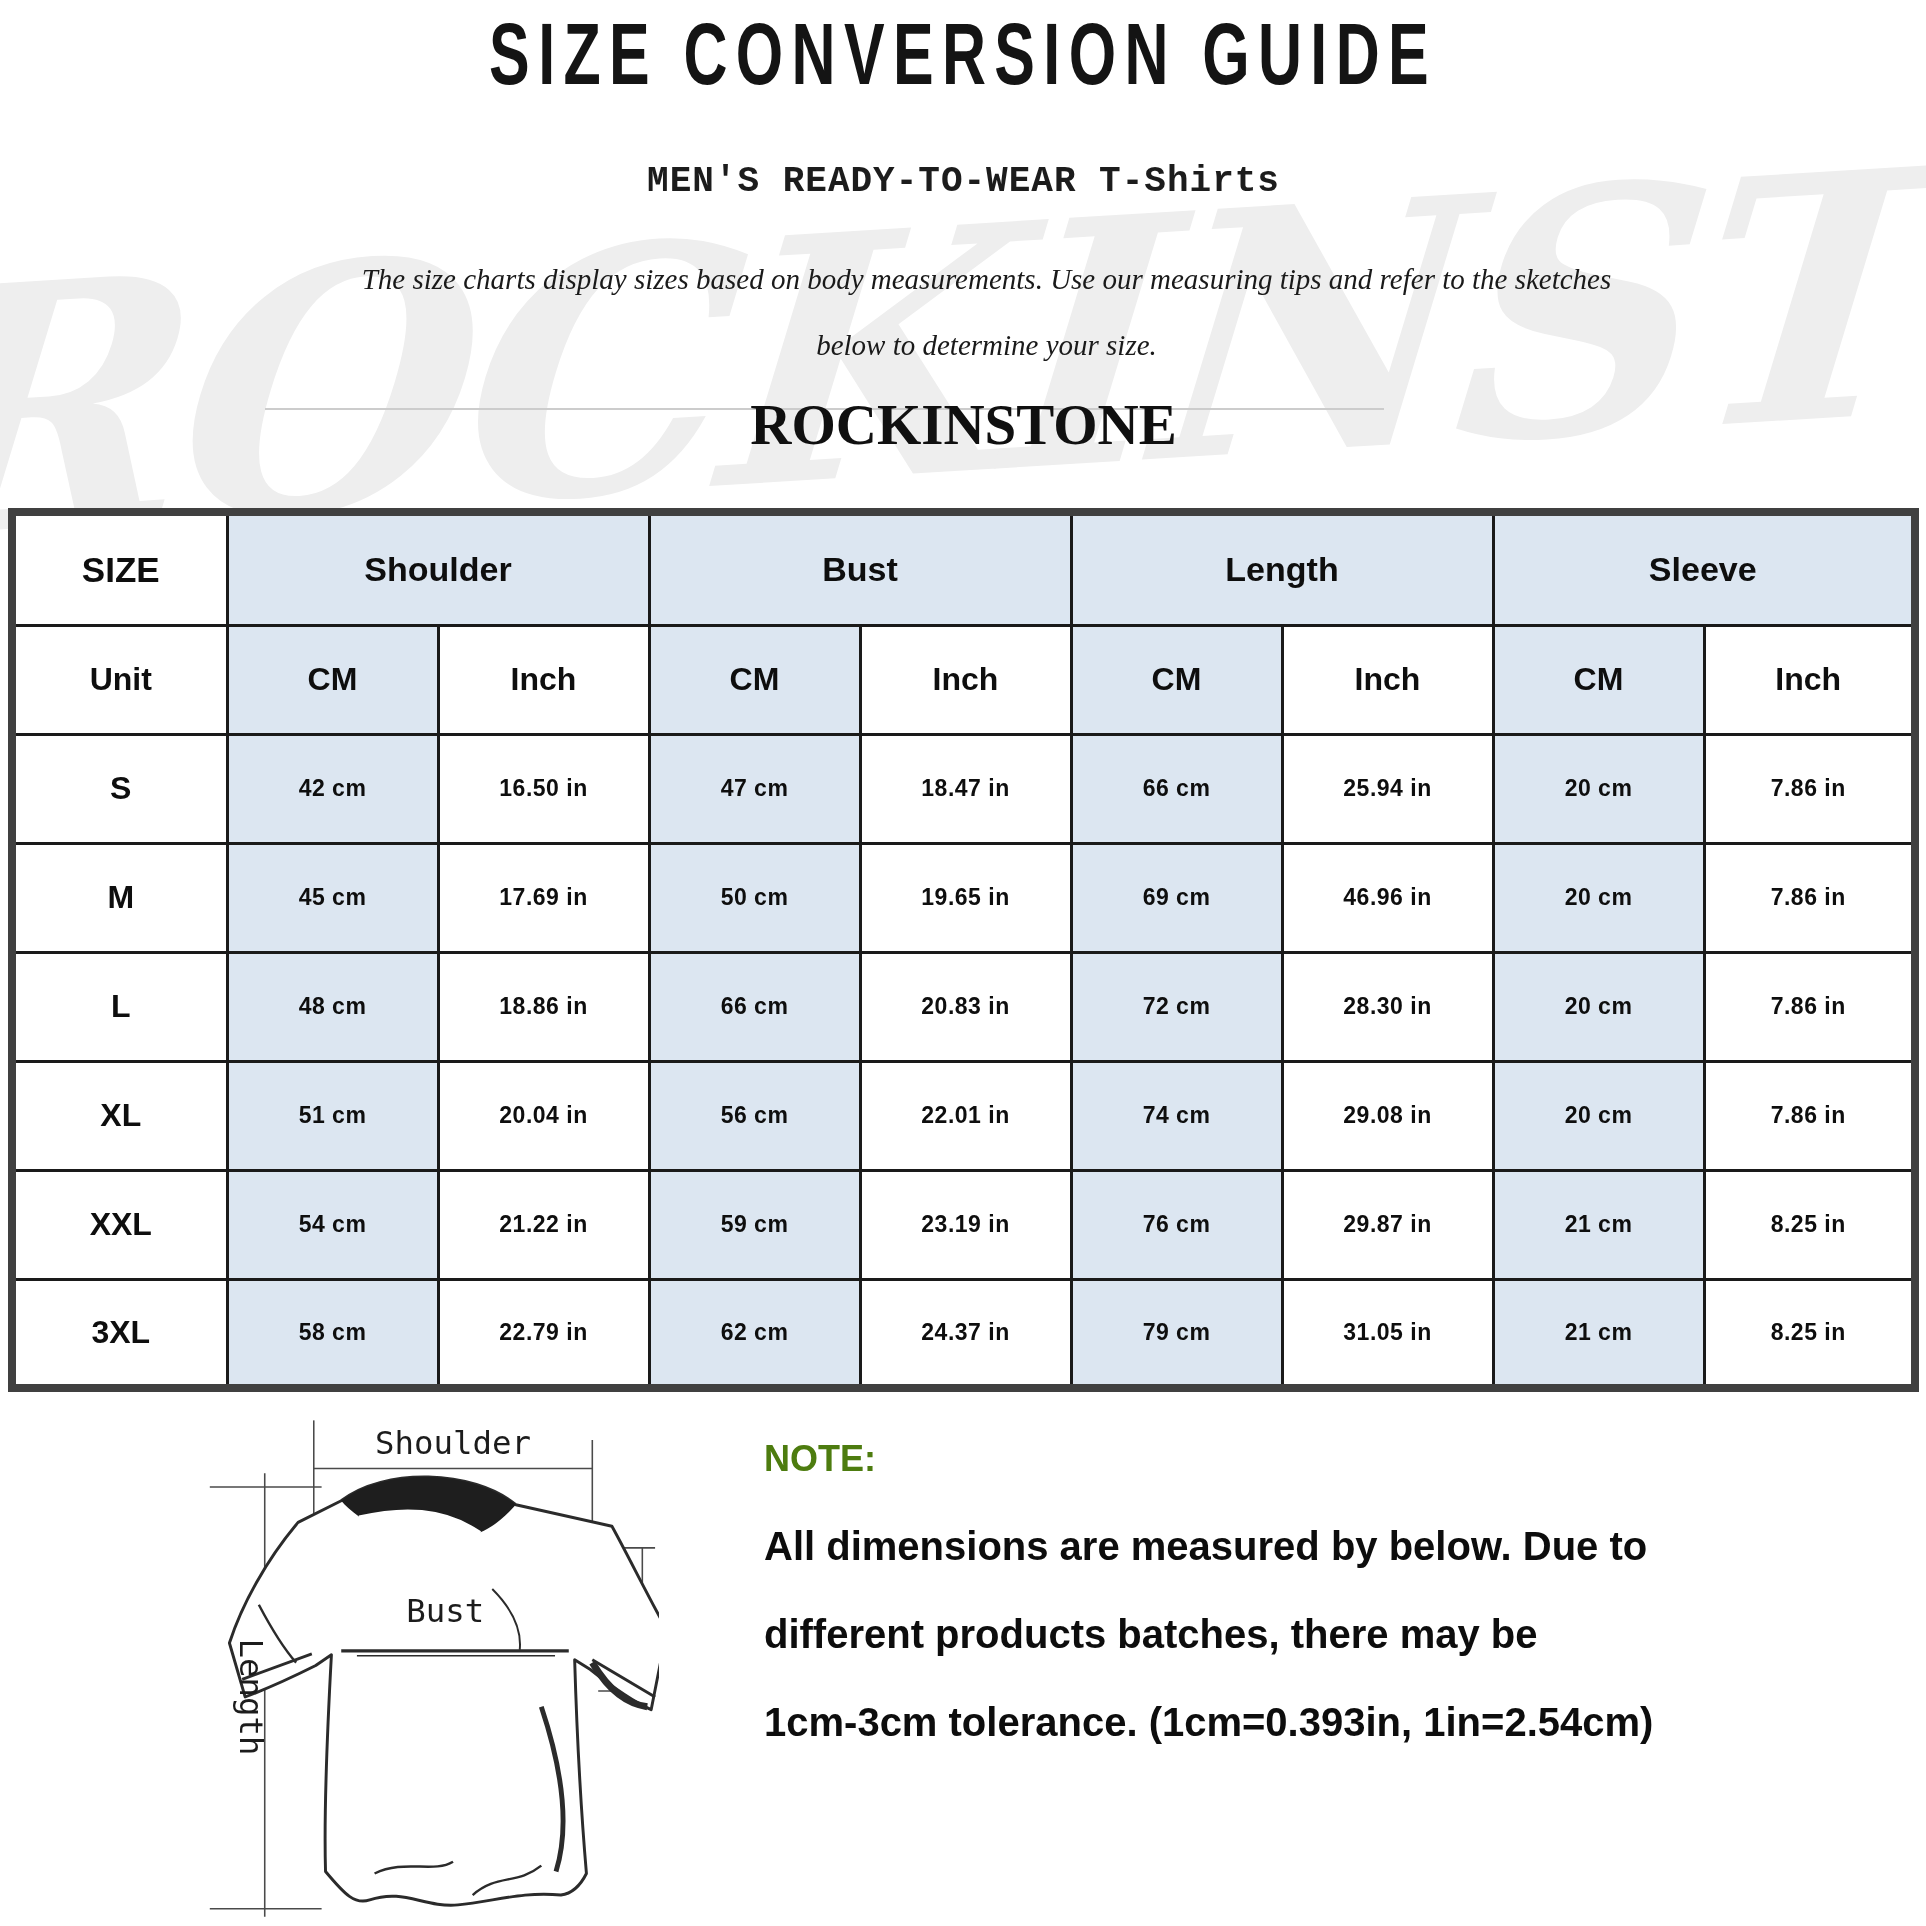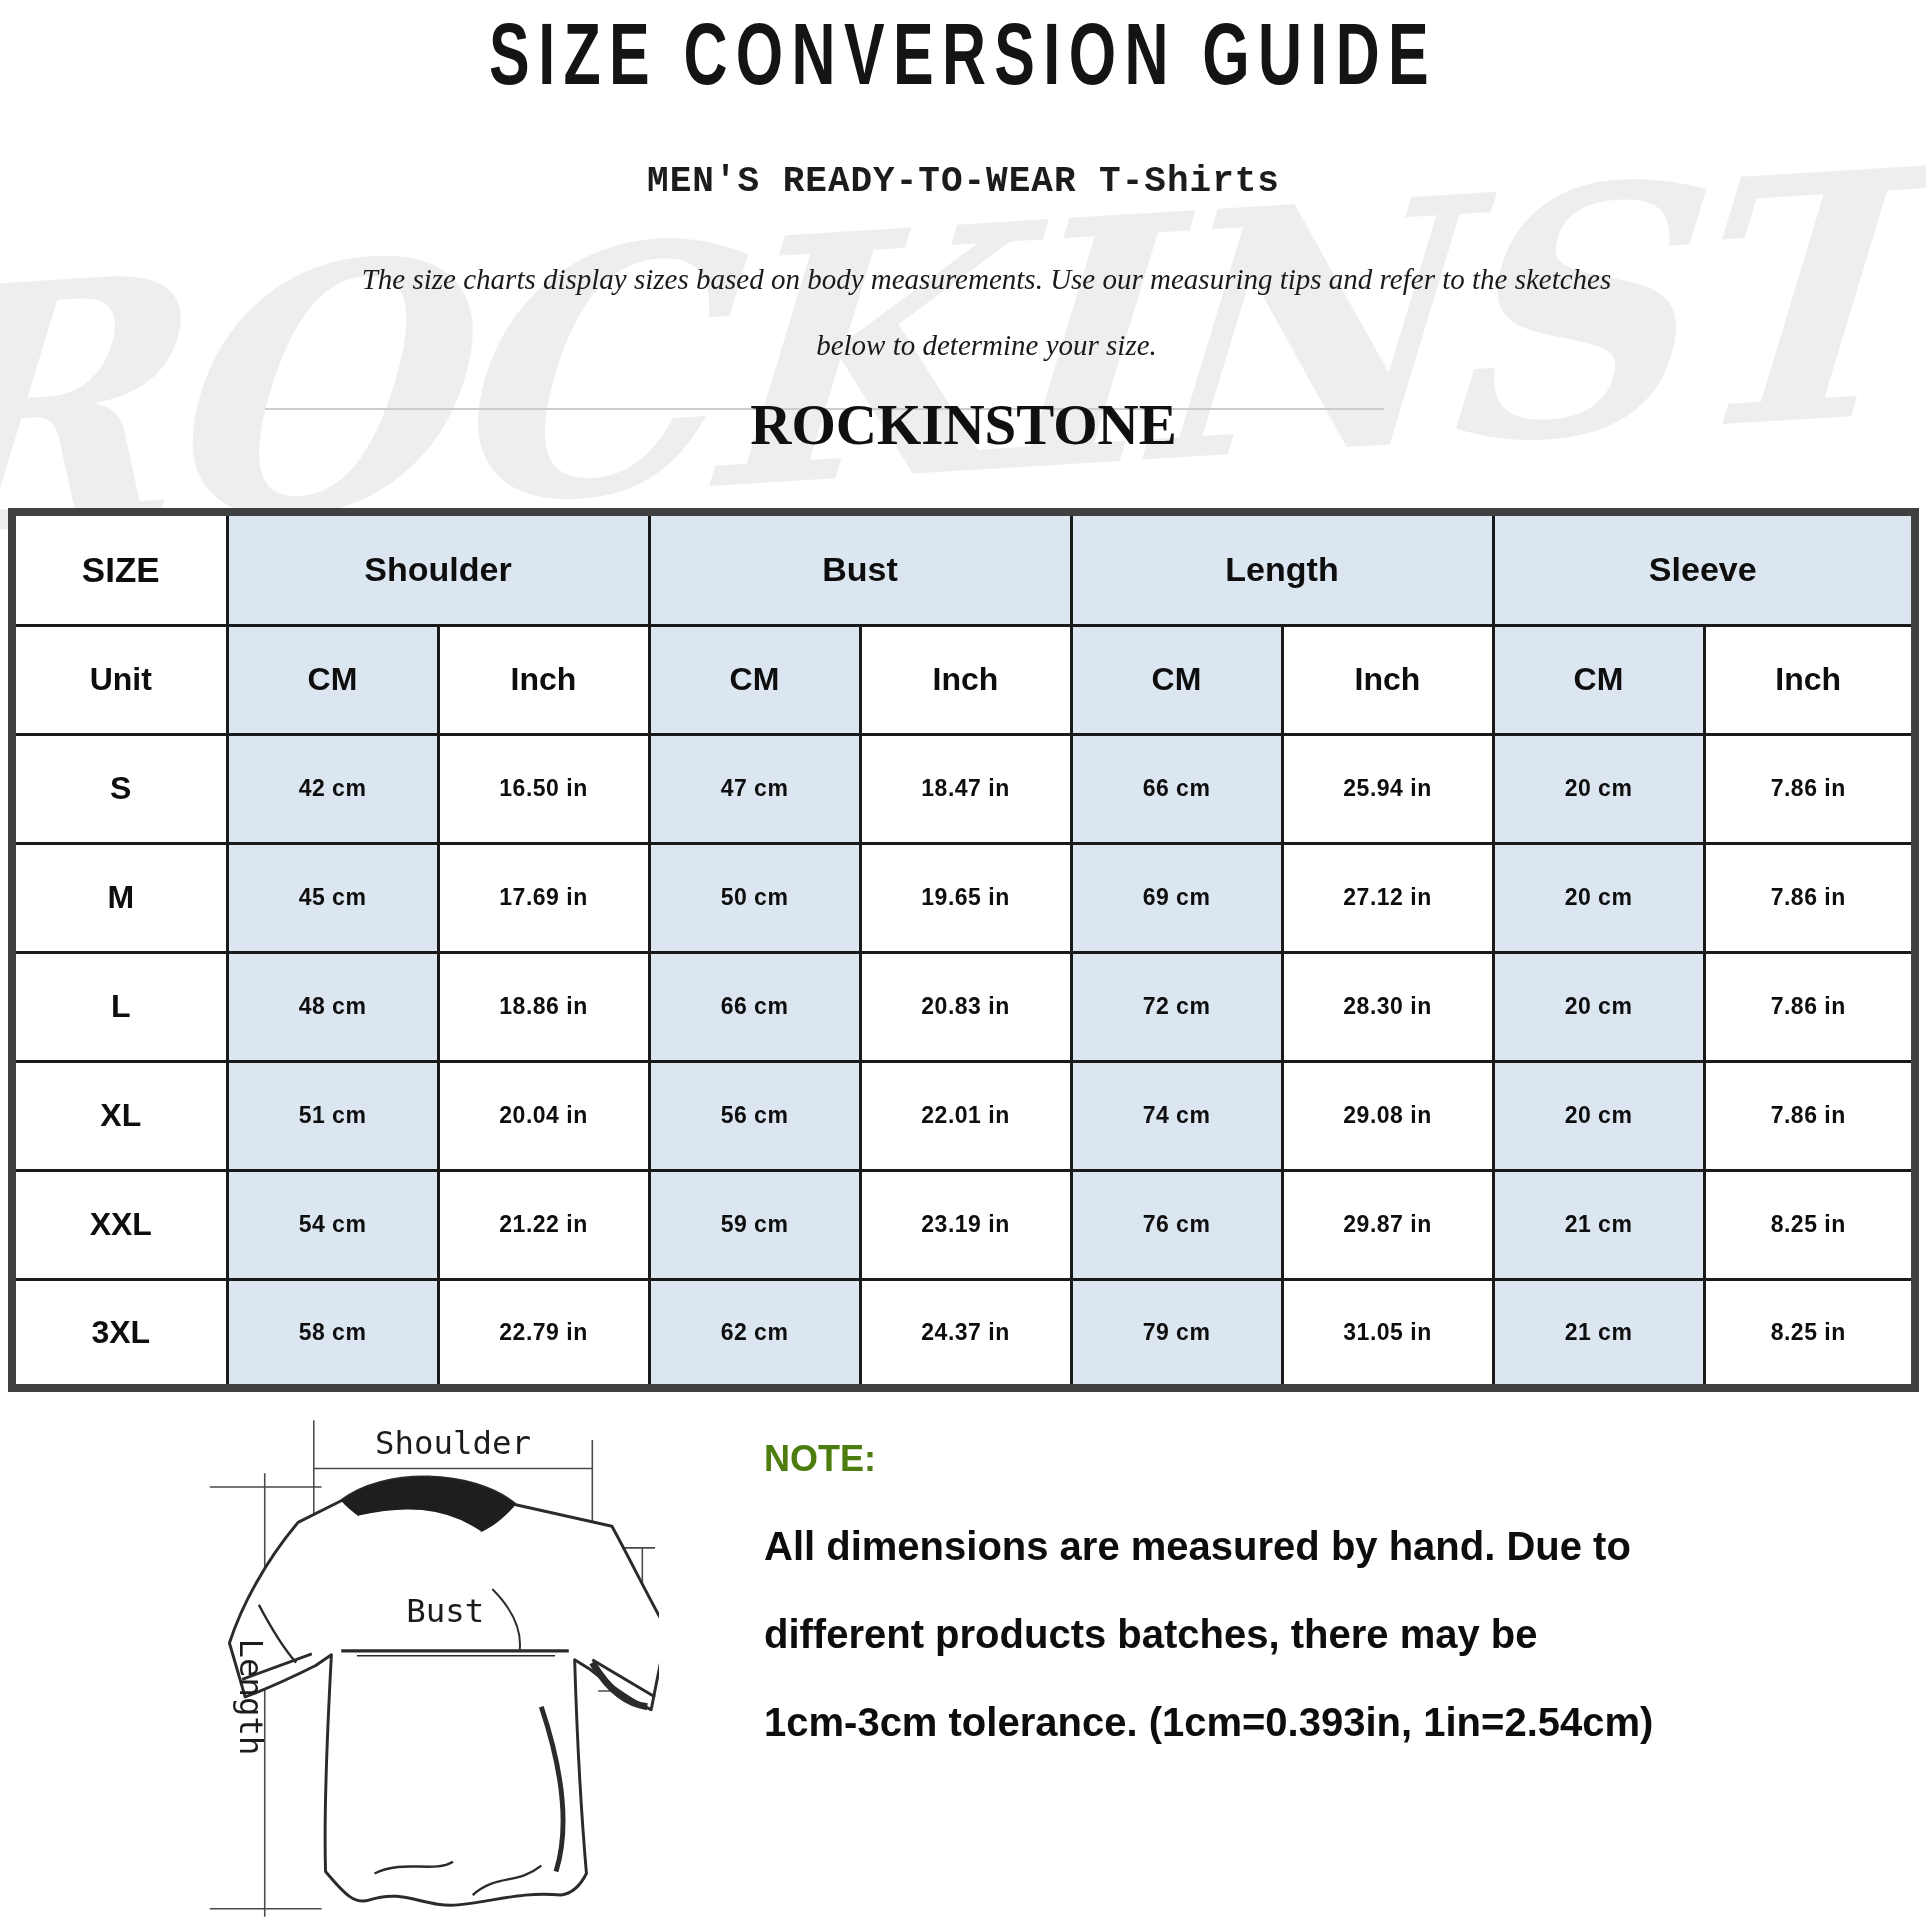--- a/index.html
+++ b/index.html
@@ -125,21 +125,21 @@
           <td class="c-data blue">20 cm</td>
           <td class="c-data">7.86 in</td>
         </tr>
         <tr class="data-row">
           <td class="c-sizecol">M</td>
           <td class="c-data blue">45 cm</td>
           <td class="c-data">17.69 in</td>
           <td class="c-data blue">50 cm</td>
           <td class="c-data">19.65 in</td>
           <td class="c-data blue">69 cm</td>
-          <td class="c-data">27.12 in</td>
+          <td class="c-data">46.96 in</td>
           <td class="c-data blue">20 cm</td>
           <td class="c-data">7.86 in</td>
         </tr>
         <tr class="data-row">
           <td class="c-sizecol">L</td>
           <td class="c-data blue">48 cm</td>
           <td class="c-data">18.86 in</td>
           <td class="c-data blue">66 cm</td>
           <td class="c-data">20.83 in</td>
           <td class="c-data blue">72 cm</td>
@@ -229,20 +229,20 @@
       <text x="310" y="42" text-anchor="middle">Shoulder</text>
       <text x="302" y="214" text-anchor="middle">Bust</text>
       <text x="93" y="290" text-anchor="middle" transform="rotate(90 93 290)">Length</text>
       <text x="528" y="211" text-anchor="middle" transform="rotate(90 528 211)">Sleeve</text>
     </g>
   </svg>
 
   <div class="note">
     <div class="note-heading">NOTE:</div>
     <div class="note-lines">
-      <div class="note-line">All dimensions are measured by hand. Due to</div>
+      <div class="note-line">All dimensions are measured by below. Due to</div>
       <div class="note-line">different products batches, there may be</div>
       <div class="note-line">1cm-3cm tolerance. (1cm=0.393in, 1in=2.54cm)</div>
     </div>
   </div>
 
 </div>
 
 
 </body></html>

